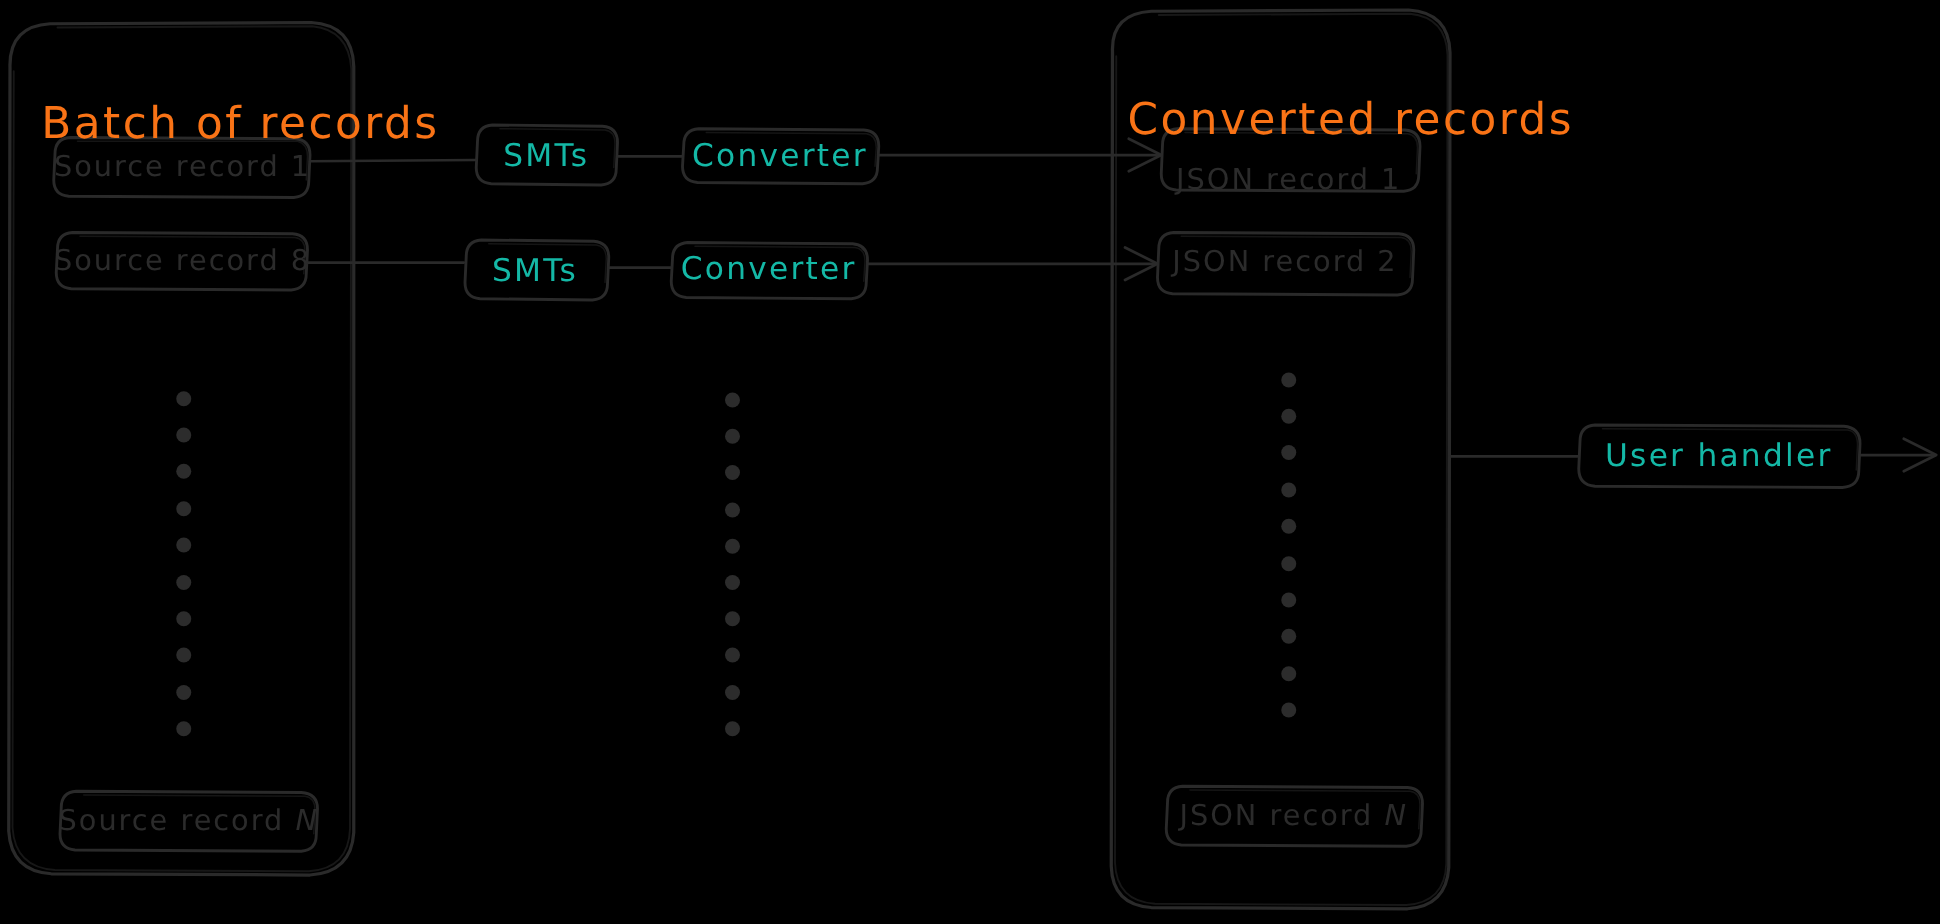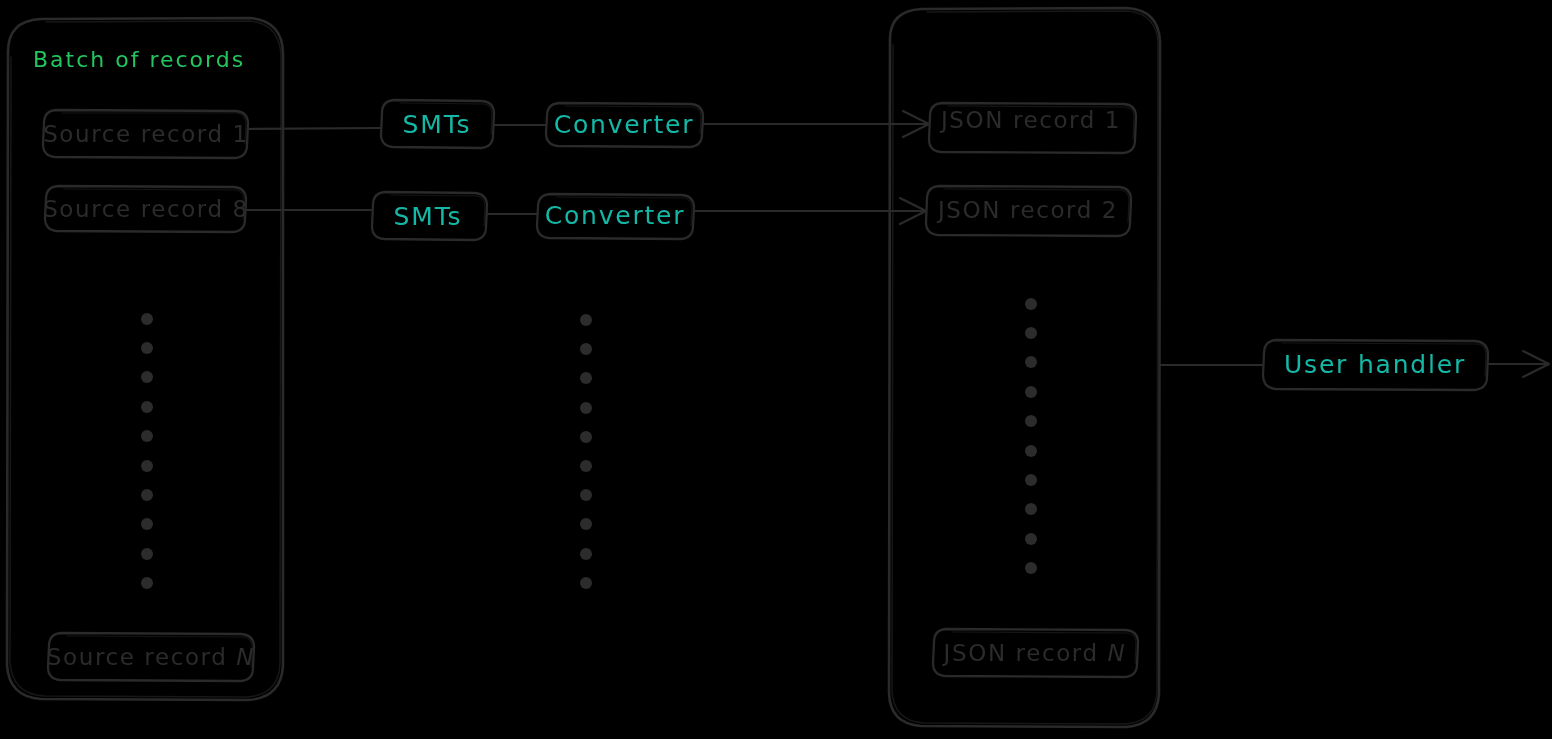--- a/index.html
+++ b/index.html
@@ -30,23 +30,24 @@
   .lbl {
     position: absolute;
     color: #2a2a2a;
     font-family: "DejaVu Sans", sans-serif;
     white-space: nowrap;
     letter-spacing: 1.2px;
     user-select: none;
     pointer-events: none;
   }
   .group-title {
-    font-size: 22px;
+    font-size: 35px;
     letter-spacing: 2px;
-    color: #22c55e;
+    color: #f97316;
+    margin-top: 32px;
   }
   .node-label {
     font-size: 23px;
     letter-spacing: 1.6px;
     color: #2b2b2b;
   }
   .node-label-lg {
     font-size: 25px;
     letter-spacing: 1.8px;
     color: #14b8a6;
@@ -275,36 +276,37 @@
         <circle cx="1031" cy="509" r="6"></circle>
         <circle cx="1031" cy="539" r="6"></circle>
         <circle cx="1031" cy="568" r="6"></circle>
       </g>
 
     </g>
   </svg>
 
   <div class="lbl group-title" style="left:33px; top:47px;">Batch of records</div>
 
+  <div class="lbl group-title" style="left:902px; top:44px;">Converted records</div>
 
   <div class="lbl node-label ctr" style="left:146px; top:134px;">Source record 1</div>
 
   <div class="lbl node-label ctr" style="left:146px; top:209px;">Source record 8</div>
 
   <div class="lbl node-label ctr" style="left:151px; top:657px;"><span>Source record </span><span class="ital">N</span></div>
 
   <div class="lbl node-label-lg ctr" style="left:437px; top:124px;">SMTs</div>
 
   <div class="lbl node-label-lg ctr" style="left:428px; top:216px;">SMTs</div>
 
   <div class="lbl node-label-lg ctr" style="left:624px; top:124px;">Converter</div>
 
   <div class="lbl node-label-lg ctr" style="left:615px; top:215px;">Converter</div>
 
-  <div class="lbl node-label ctr" style="left:1031px; top:120px;">JSON record 1</div>
+  <div class="lbl node-label ctr" style="left:1031px; top:144px;">JSON record 1</div>
 
   <div class="lbl node-label ctr" style="left:1028px; top:210px;">JSON record 2</div>
 
   <div class="lbl node-label ctr" style="left:1035px; top:653px;"><span>JSON record </span><span class="ital">N</span></div>
 
   <div class="lbl node-label-lg ctr" style="left:1375px; top:364px;">User handler</div>
 
 </div>
 
 </body></html>

